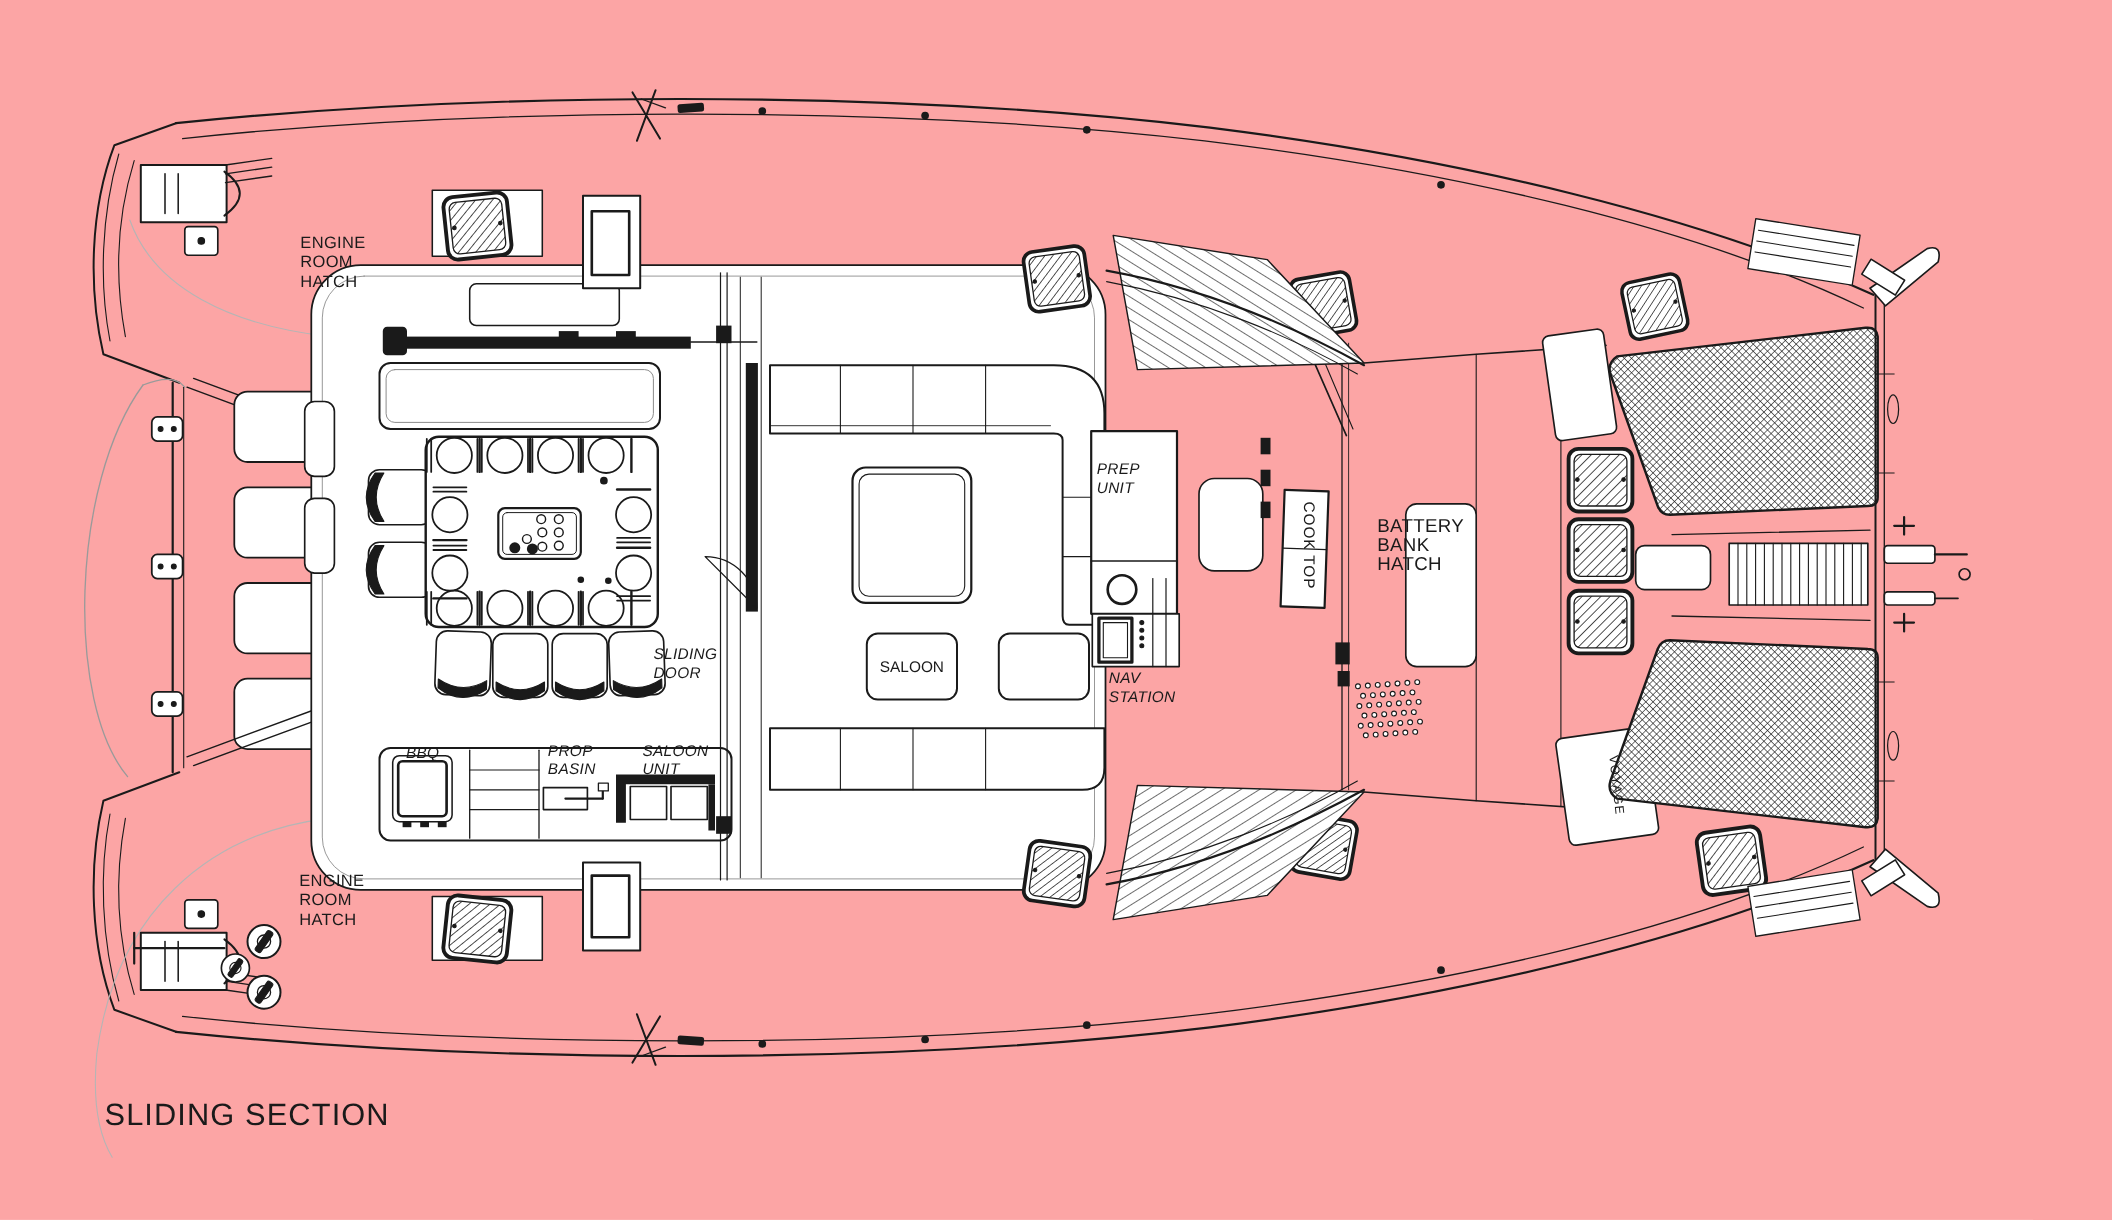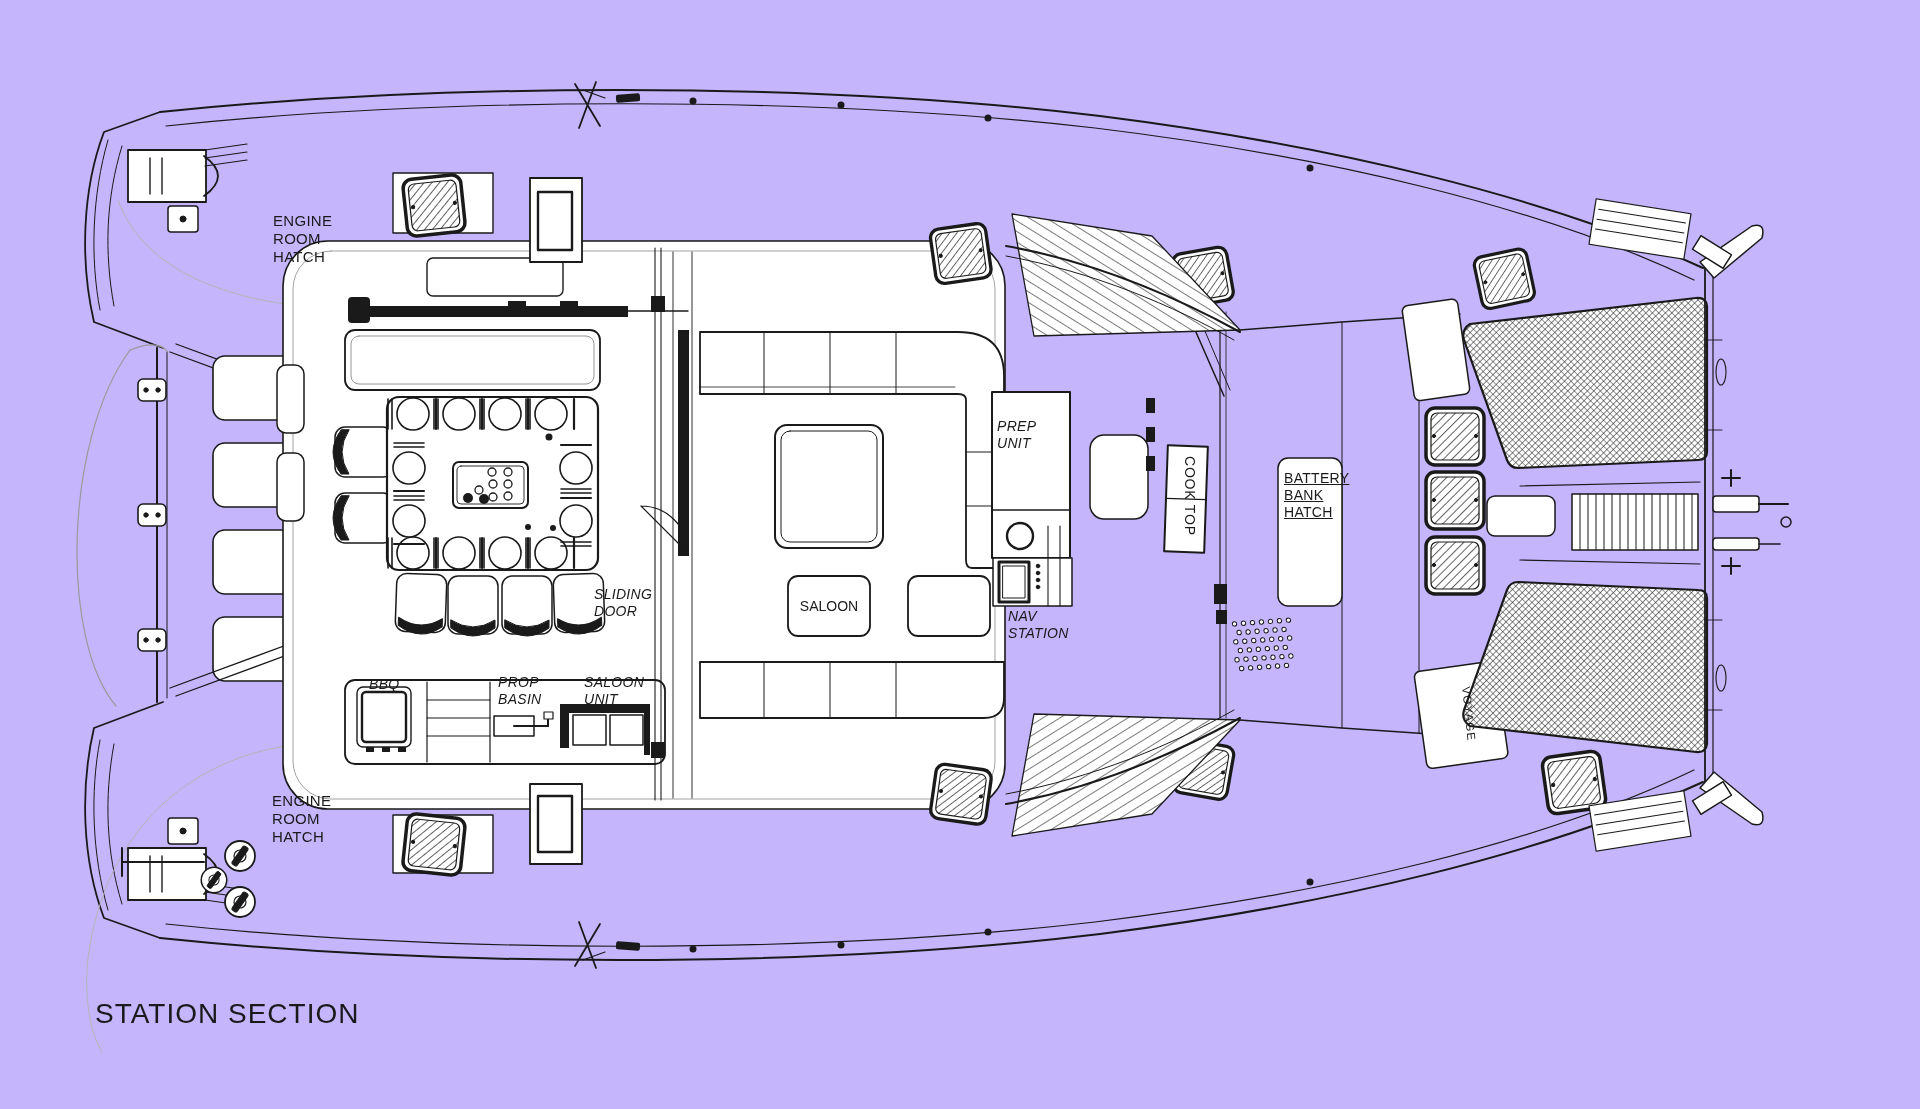--- a/index.html
+++ b/index.html
@@ -1,16 +1,16 @@
 <!DOCTYPE html>
 <html><head>
 <meta charset="utf-8">
 <style>
   html,body{margin:0;padding:0;background:#ffffff;}
-  #stage{position:relative;width:1920px;height:1109px;background:#c4b5fd;overflow:hidden;
+  #stage{position:relative;width:1920px;height:1109px;background:#fca5a5;overflow:hidden;
          font-family:"Liberation Sans", sans-serif;color:#1a1a1a;}
   #linework{position:absolute;left:0;top:0;}
   .lbl{position:absolute;white-space:pre-line;line-height:18px;font-size:15px;
        letter-spacing:.3px;color:#1a1a1a;}
   .lbl.small{font-size:14px;line-height:17px;font-style:italic;}
   .boxed{display:flex;align-items:center;justify-content:center;white-space:nowrap;}
   #title{position:absolute;left:95px;top:998px;font-size:28px;letter-spacing:1px;}
   #cooktop-lbl{position:absolute;left:1198px;top:456px;font-size:14px;letter-spacing:.8px;
        transform:rotate(90deg);transform-origin:top left;white-space:nowrap;}
   #voyage-lbl{position:absolute;left:1472px;top:686px;font-size:11.5px;letter-spacing:1.2px;
@@ -443,21 +443,21 @@
 <div id="saloon-lbl" class="boxed">SALOON</div>
 
 <div class="lbl small" style="left:997px;top:418px;">PREP
 UNIT</div>
 
 <div class="lbl small" style="left:996px;top:608px;margin-left:12px;">NAV
 STATION</div>
 
 <div id="cooktop-lbl">COOK TOP</div>
 
-<div class="lbl" style="left:1284px;top:470px;font-size:14px;line-height:17px;text-decoration:underline;">BATTERY
+<div class="lbl" style="left:1252px;top:470px;font-size:17px;line-height:17px;">BATTERY
 BANK
 HATCH</div>
 
 <div id="voyage-lbl">VOYAGE</div>
 
-<div id="title">STATION SECTION</div>
+<div id="title">SLIDING SECTION</div>
 
 </div>
 
 </body></html>

